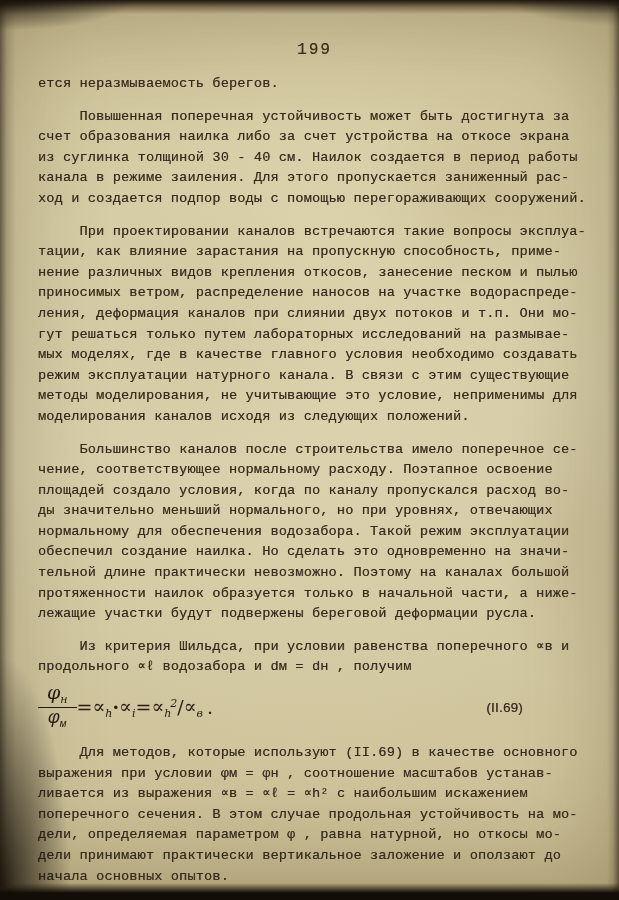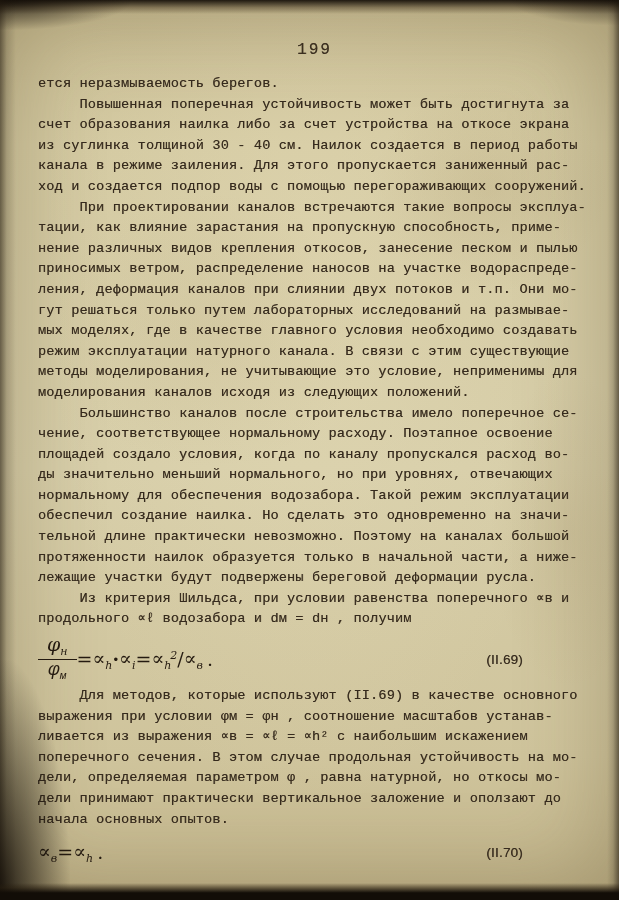--- a/index.html
+++ b/index.html
@@ -38,20 +38,21 @@
   .content{position:relative;z-index:2;padding:40px 28px 0 38px;}
   .page-number{
     text-align:center;font-size:16px;letter-spacing:2px;line-height:21px;
     margin-bottom:13px;color:#3b2f20;
     text-shadow:0.3px 0.3px 0.4px rgba(50,35,20,0.55);
   }
   .para{
     white-space:pre-wrap;
     font-size:13.5px;line-height:20.6px;letter-spacing:0.2px;
     text-shadow:0.3px 0.3px 0.4px rgba(50,35,20,0.55);
+    margin-top:12px;
   }
   .formula{
     position:relative;z-index:2;
     display:flex;justify-content:flex-start;align-items:center;
     margin:5px 40px 3px 0;min-height:48px;
     font-family:"DejaVu Serif","Liberation Serif",serif;font-style:italic;
     font-size:19px;color:var(--pen);
   }
   .formula.small{min-height:30px;margin-top:7px;}
   .frac{display:inline-flex;flex-direction:column;align-items:center;line-height:1.05;}

